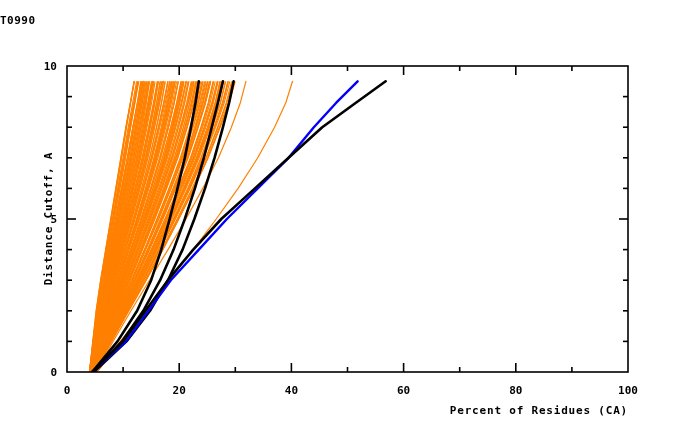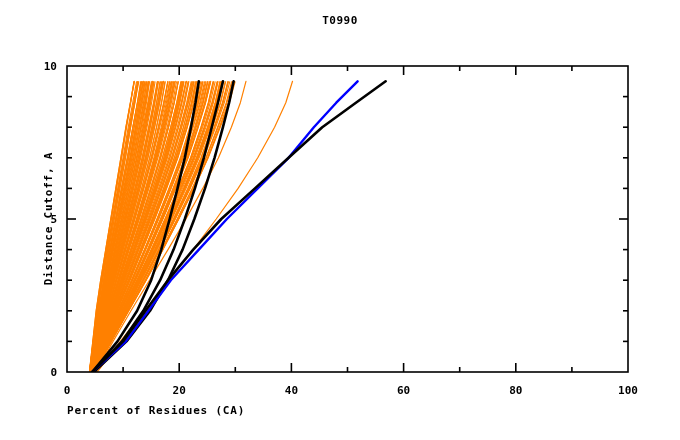--- a/index.html
+++ b/index.html
@@ -17,21 +17,20 @@
     position: relative;
     width: 680px;
     height: 440px;
     background: #ffffff;
   }
   #chart-title {
     position: absolute;
     left: 0;
     top: 14px;
     width: 680px;
-    text-align: center;
     font-family: "DejaVu Sans Mono", monospace;
     font-size: 11px;
     font-weight: bold;
     color: #000000;
     letter-spacing: 0.5px;
   }
   #plot-svg {
     position: absolute;
     left: 0;
     top: 0;
@@ -48,21 +47,21 @@
     font-size: 11px;
     font-weight: bold;
     color: #000000;
     letter-spacing: 0.8px;
   }
   #x-axis-label {
     position: absolute;
     left: 67px;
     top: 404px;
     width: 561px;
-    text-align: left;
+    text-align: right;
     font-family: "DejaVu Sans Mono", monospace;
     font-size: 11px;
     font-weight: bold;
     color: #000000;
     letter-spacing: 0.8px;
   }
   .tick-text {
     font-family: "DejaVu Sans Mono", monospace;
     font-size: 11px;
     font-weight: bold;

